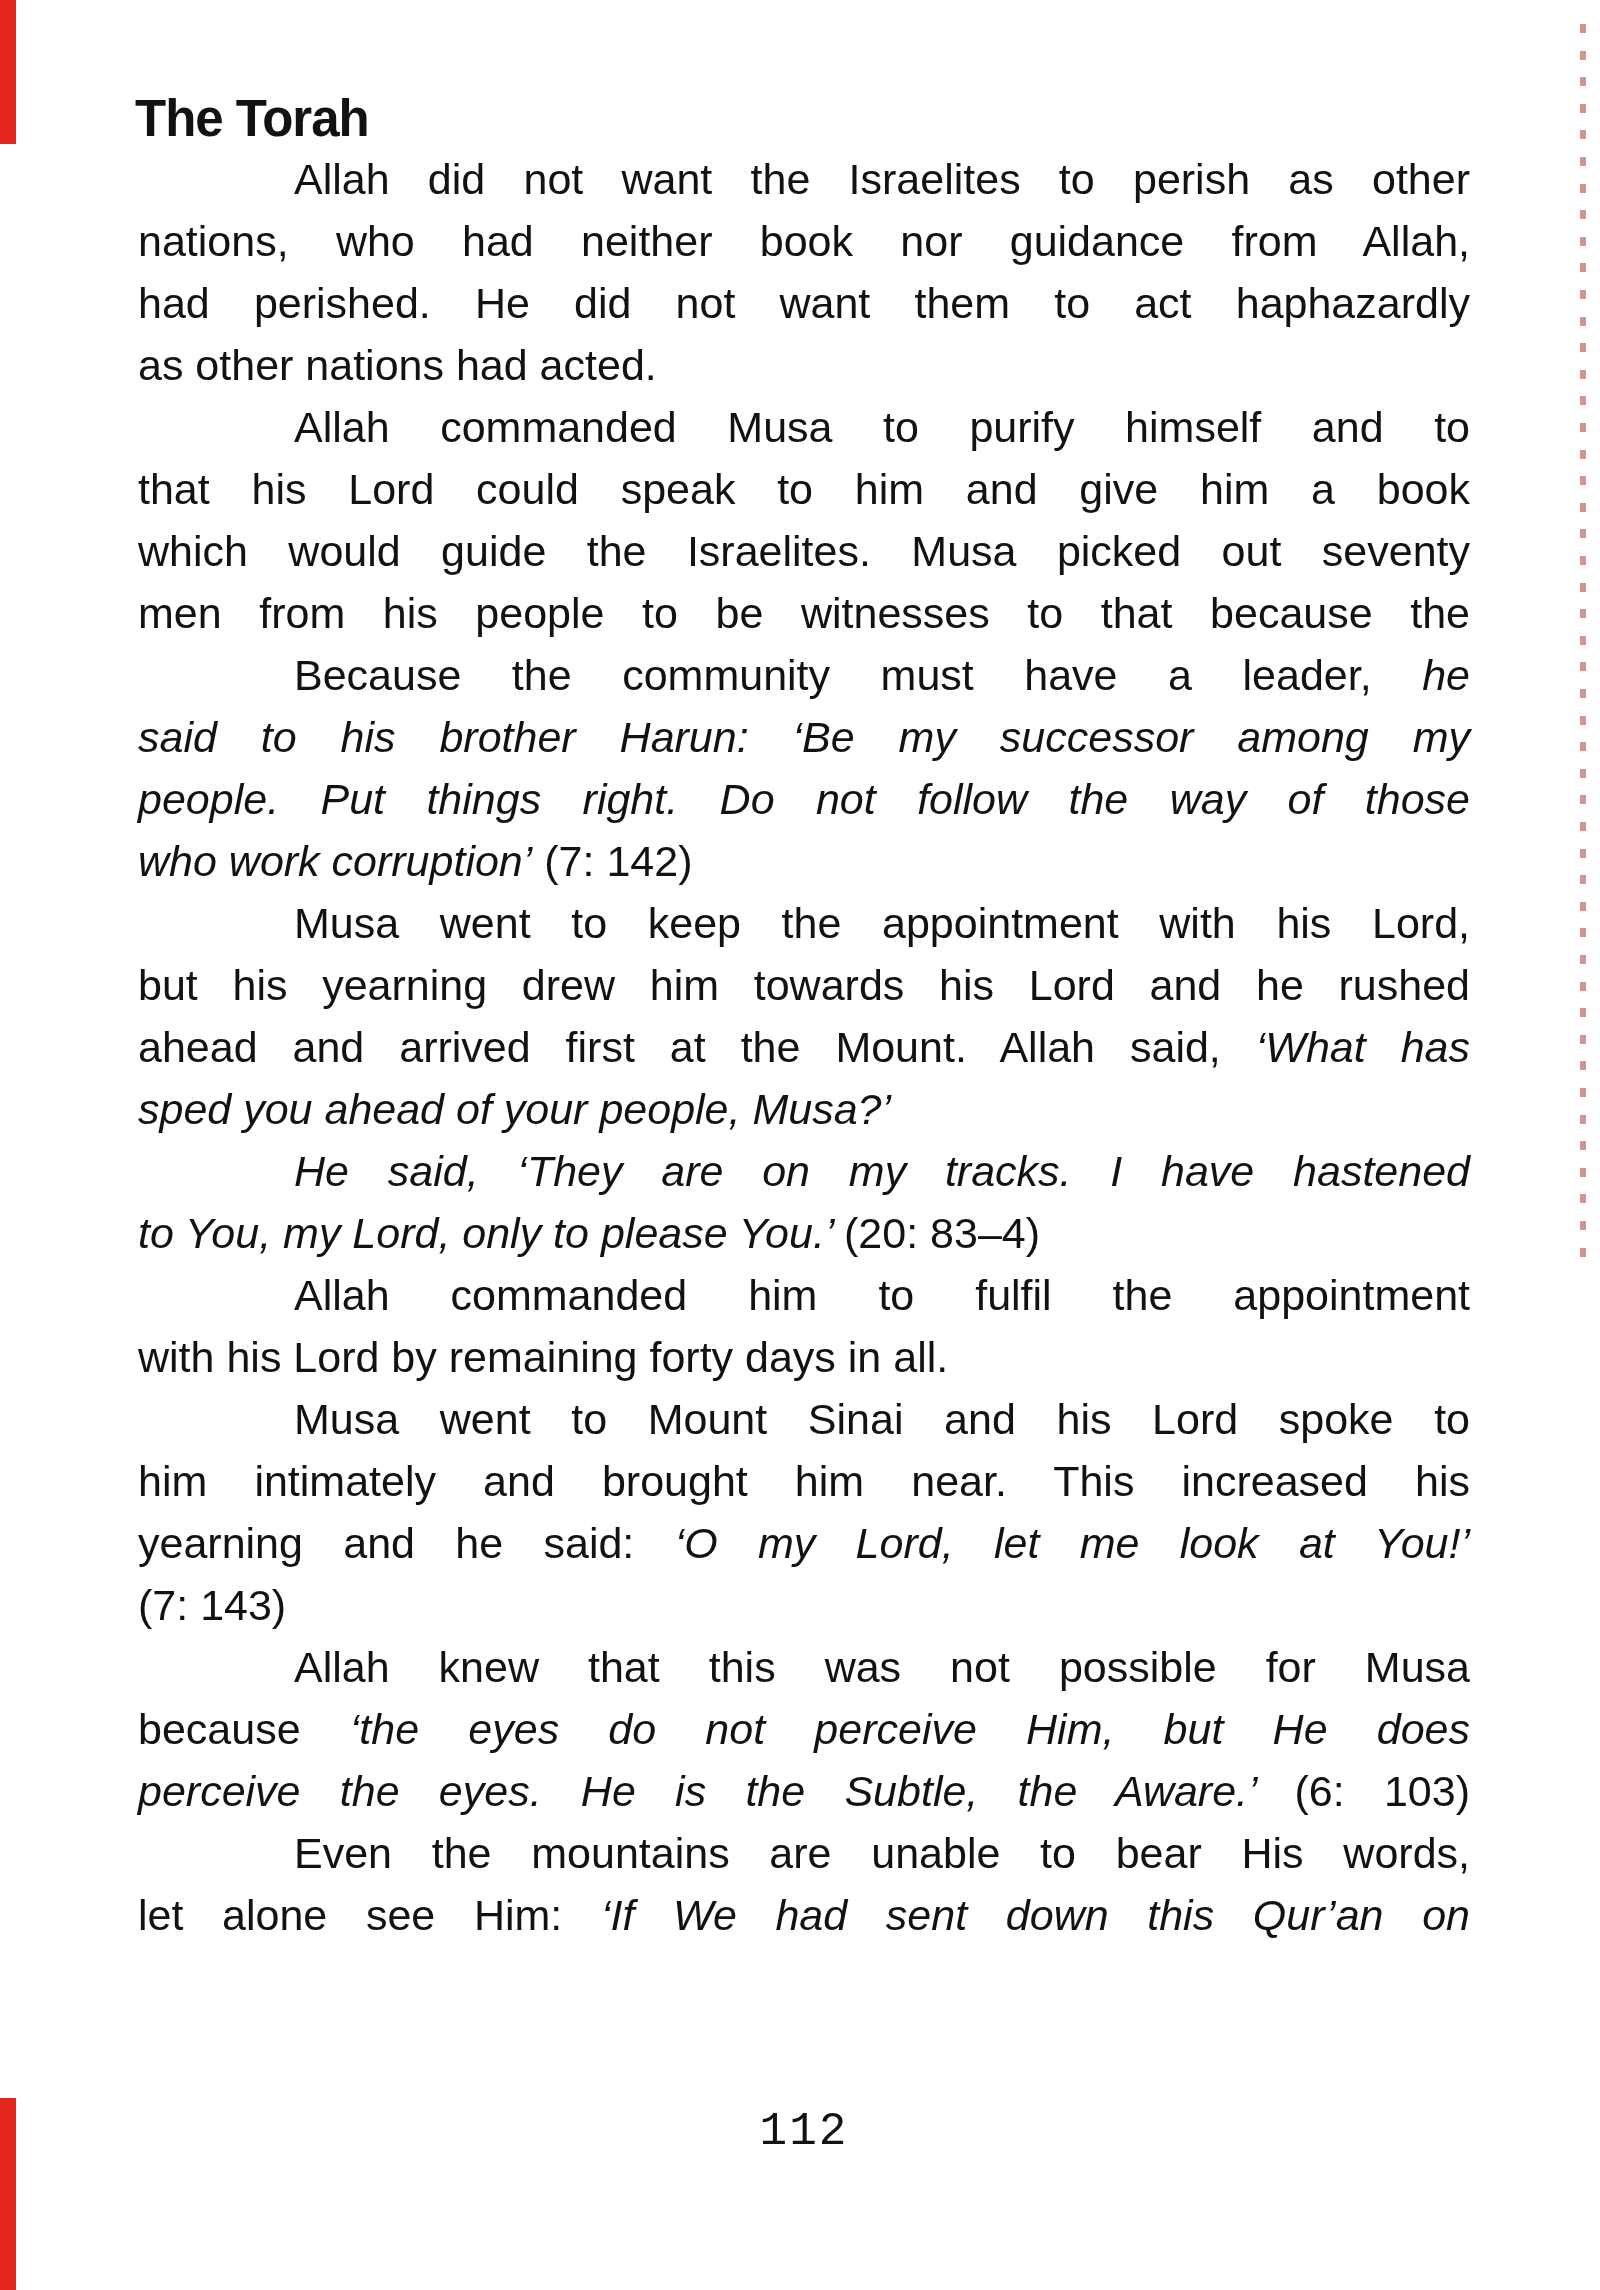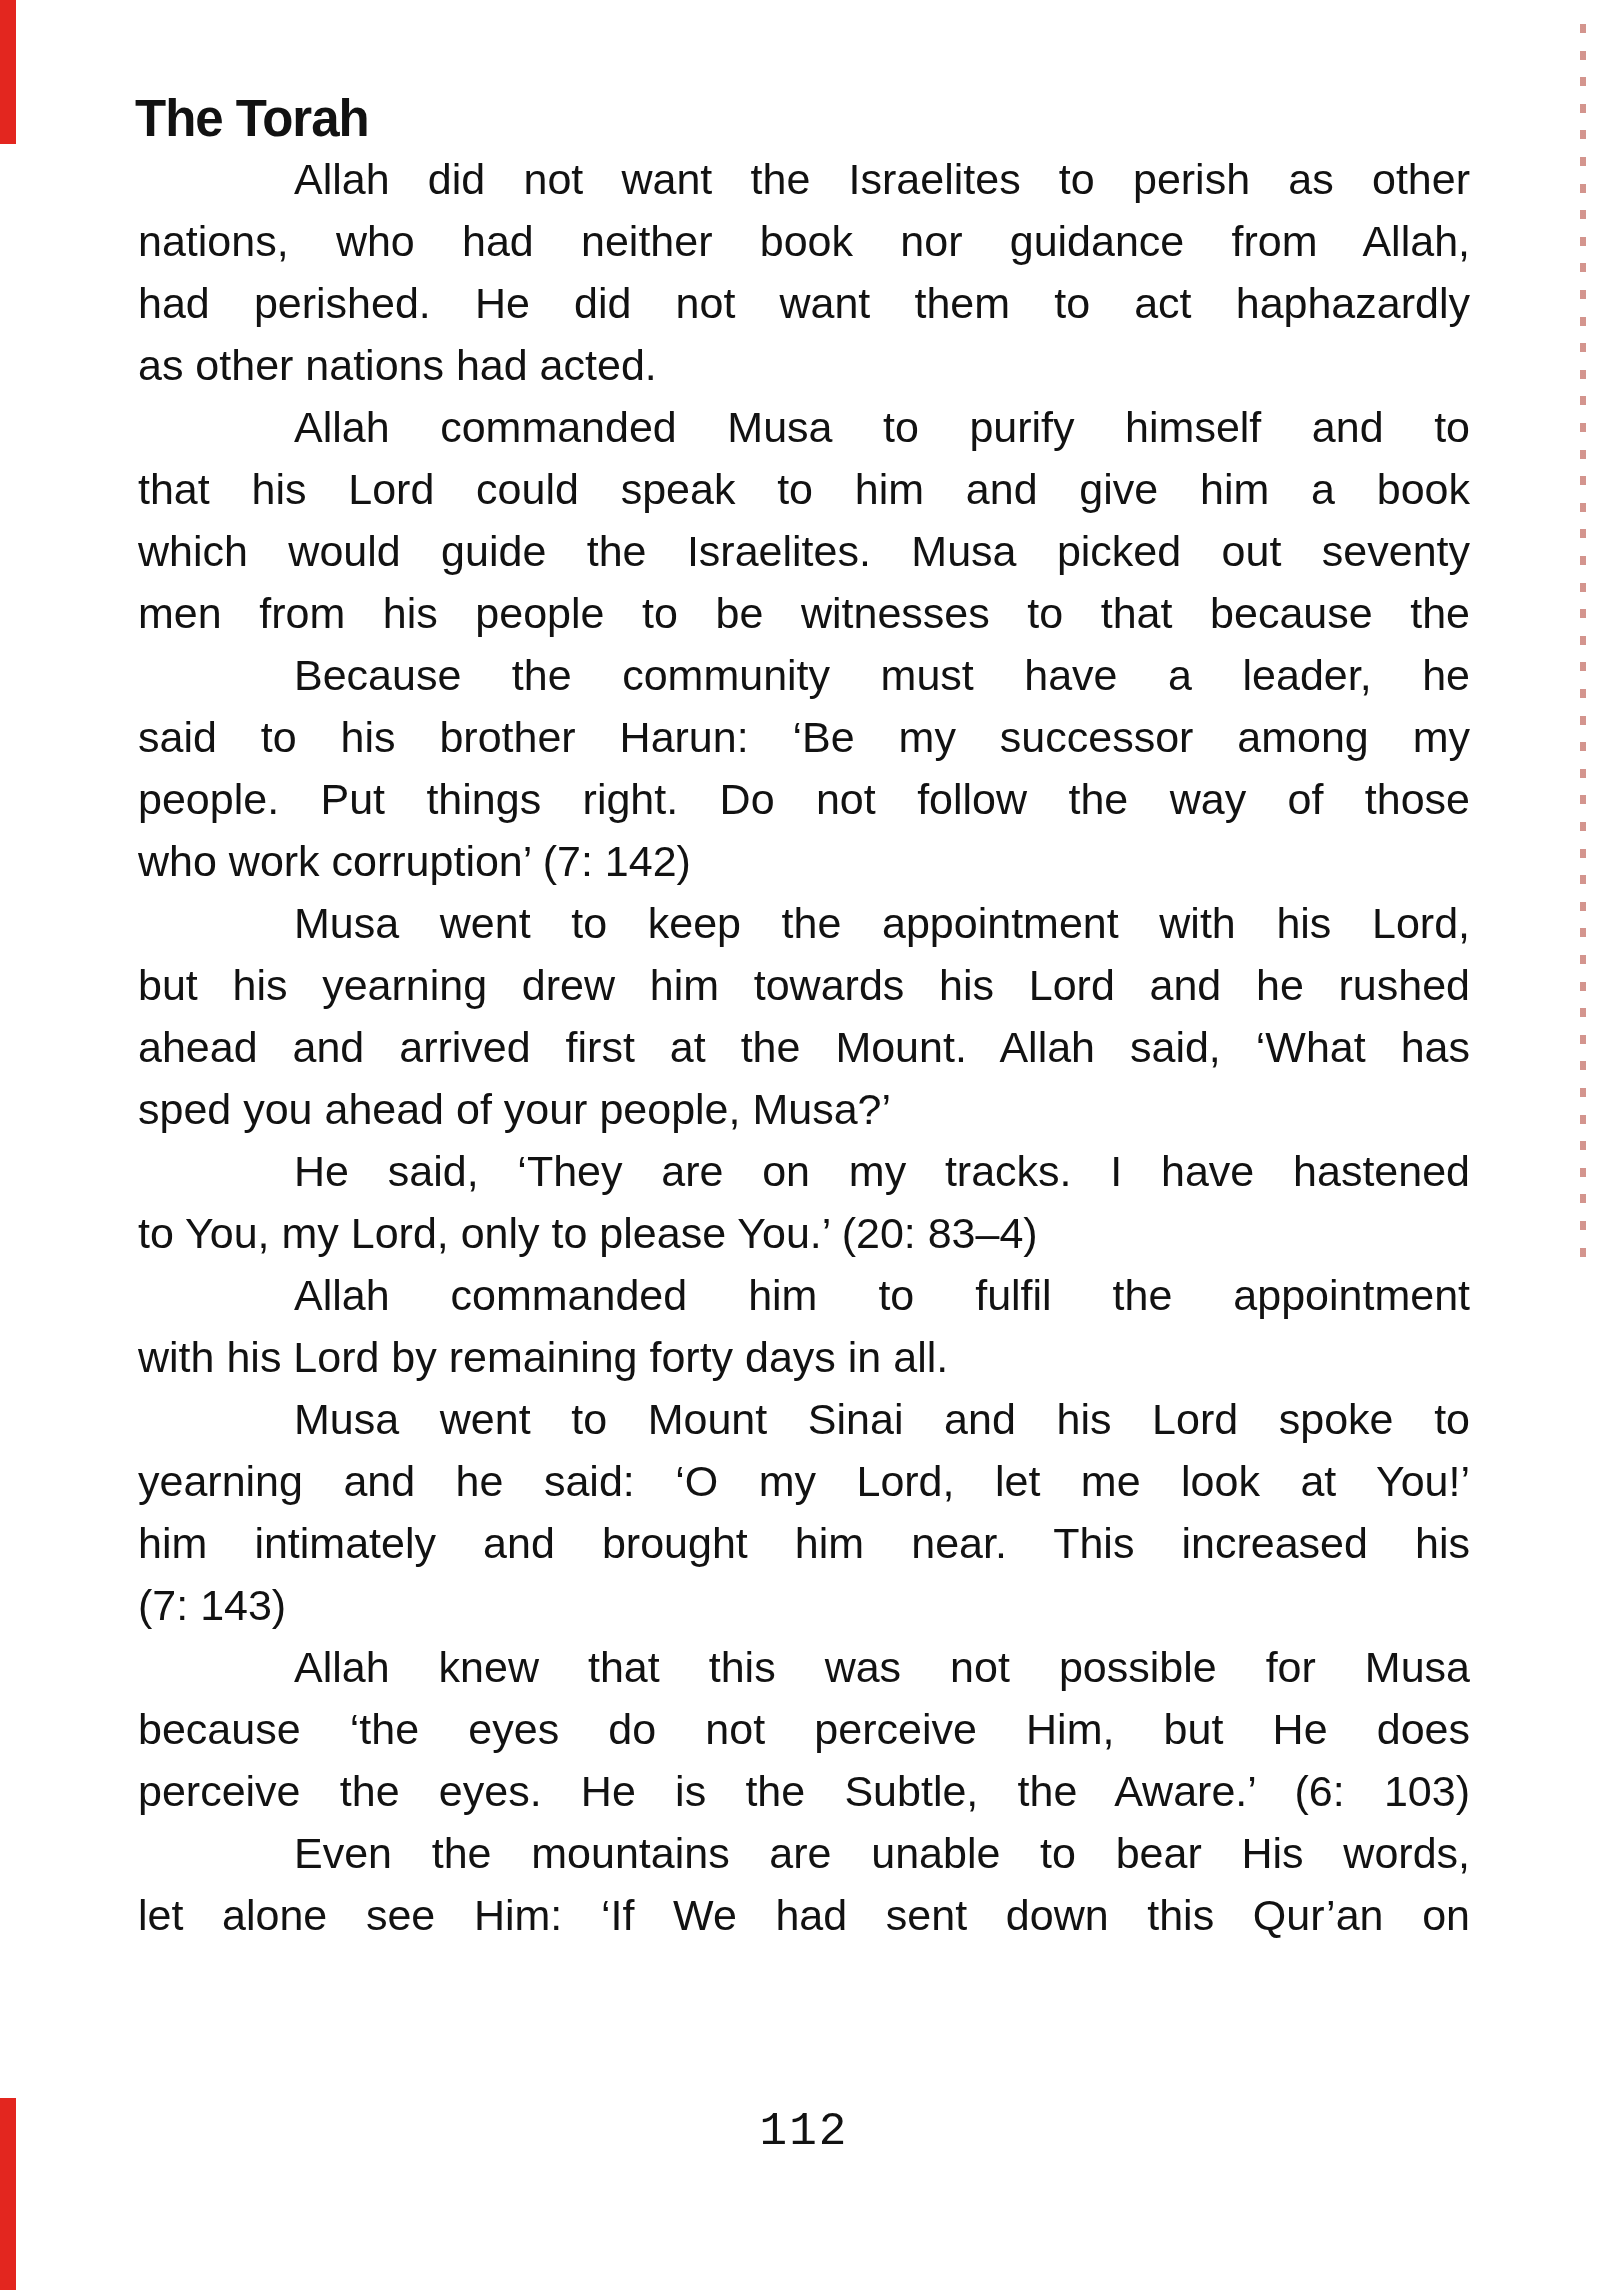--- a/index.html
+++ b/index.html
@@ -39,21 +39,21 @@
     overflow:visible;
     white-space:normal;
   }
   .line.lastline{
     text-align:left;
     text-align-last:left;
   }
   .line.indent{
     text-indent:156px;
   }
-  .italic{}
+  .italic{font-style:italic;}
   .page-number{
     position:absolute;
     left:138px;top:2106px;
     width:1332px;
     text-align:center;
     font-size:46px;
     letter-spacing:2px;
     color:var(--ink,#121212);
     font-family:Liberation Mono, monospace;
   }
@@ -104,22 +104,22 @@
       <div class="line lastline"><span class="italic">who work corruption’</span><span> (7: 142)</span></div>
       <div class="line indent"><span>Musa went to keep the appointment with his Lord,</span></div>
       <div class="line"><span>but his yearning drew him towards his Lord and he rushed</span></div>
       <div class="line"><span>ahead and arrived first at the Mount. Allah said, </span><span class="italic">‘What has</span></div>
       <div class="line lastline"><span class="italic">sped you ahead of your people, Musa?’</span></div>
       <div class="line indent"><span class="italic">He said, ‘They are on my tracks. I have hastened</span></div>
       <div class="line lastline"><span class="italic">to You, my Lord, only to please You.’ </span><span>(20: 83–4)</span></div>
       <div class="line indent"><span>Allah commanded him to fulfil the appointment</span></div>
       <div class="line lastline"><span>with his Lord by remaining forty days in all.</span></div>
       <div class="line indent"><span>Musa went to Mount Sinai and his Lord spoke to</span></div>
+      <div class="line"><span>him intimately and brought him near. This increased his</span></div>
       <div class="line"><span>yearning and he said: </span><span class="italic">‘O my Lord, let me look at You!’</span></div>
-      <div class="line"><span>him intimately and brought him near. This increased his</span></div>
       <div class="line lastline"><span>(7: 143)</span></div>
       <div class="line indent"><span>Allah knew that this was not possible for Musa</span></div>
       <div class="line"><span>because </span><span class="italic">‘the eyes do not perceive Him, but He does</span></div>
       <div class="line"><span class="italic">perceive the eyes. He is the Subtle, the Aware.’ </span><span>(6: 103)</span></div>
       <div class="line indent"><span>Even the mountains are unable to bear His words,</span></div>
       <div class="line"><span>let alone see Him: </span><span class="italic">‘If We had sent down this Qur’an on</span></div>
     </div>
 
   <div class="page-number">112</div>
 

